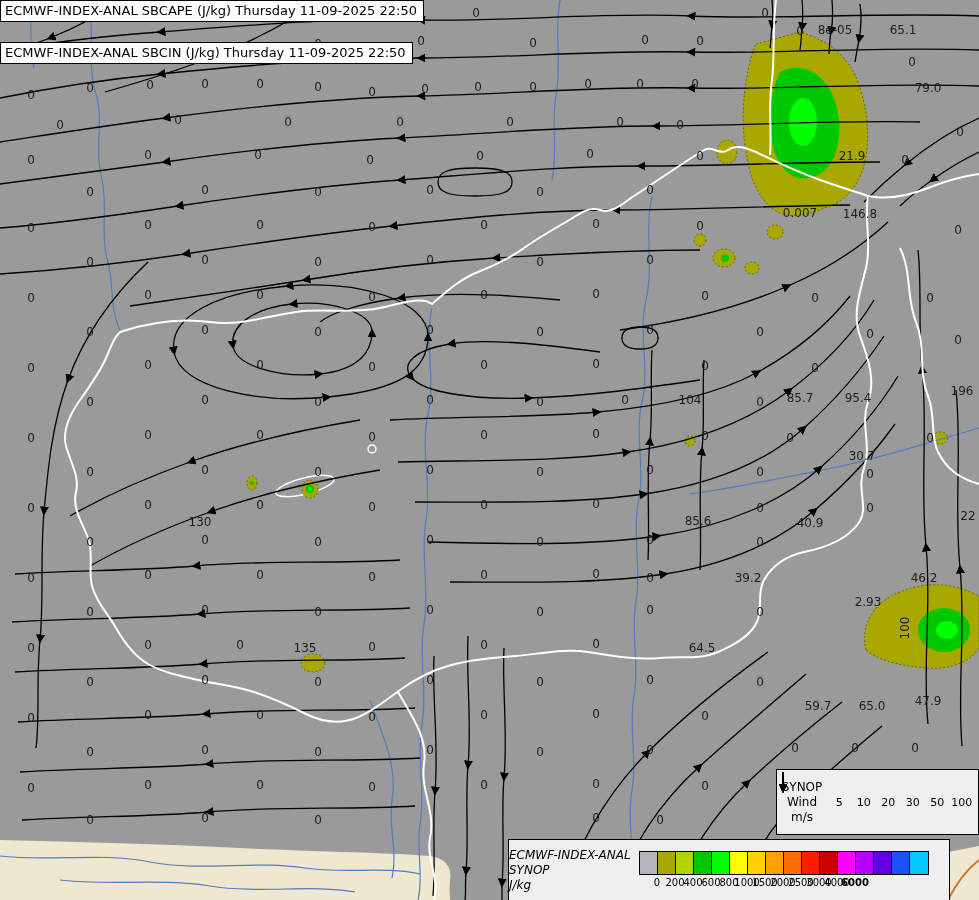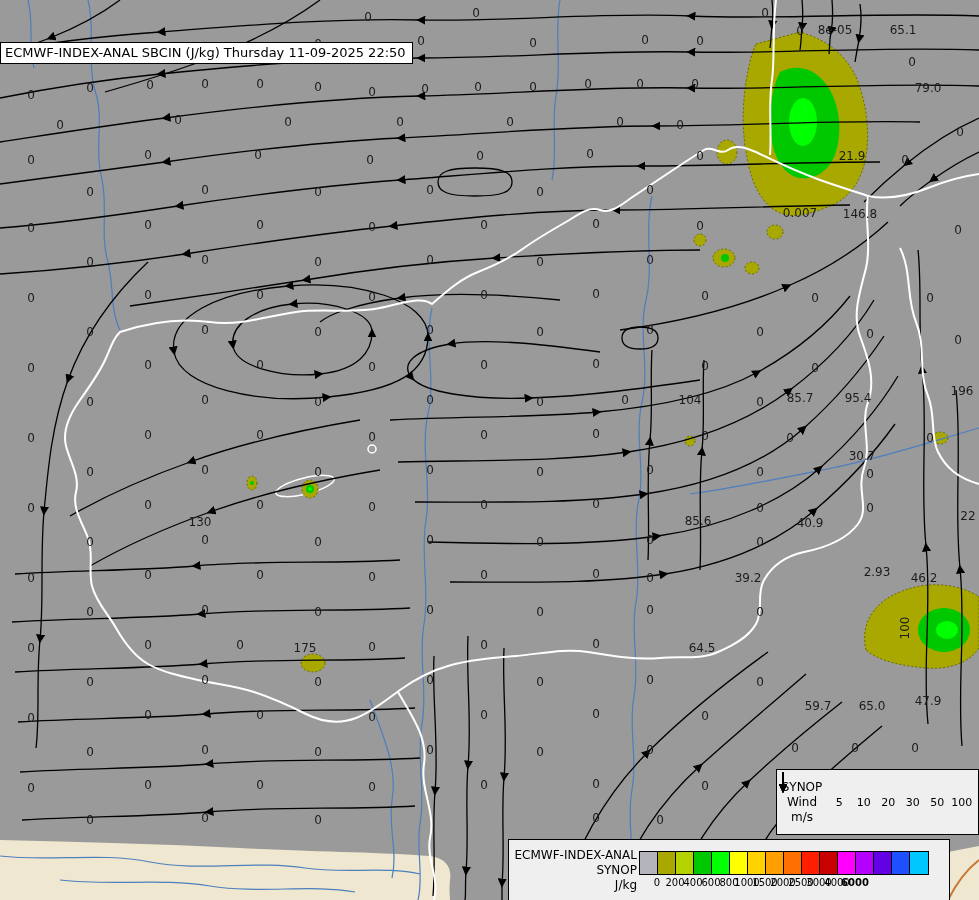--- a/index.html
+++ b/index.html
@@ -30,21 +30,21 @@
   .wind-items{flex:1;display:flex;justify-content:space-around;align-items:flex-start;padding-right:4px;}
   .wind-item{display:flex;flex-direction:column;align-items:center;width:24px;}
   .wind-item svg{display:block;}
   .wind-item .wlabel{font-size:11px;margin-top:1px;}
   
   .cape-legend{
     position:absolute;left:508px;top:839px;width:440px;height:60px;
     background:#efefef;border:1px solid #000;z-index:20;
     display:flex;align-items:center;color:#000;
   }
-  .cape-legend-text{width:128px;text-align:right;font-size:12px;line-height:15px;}
+  .cape-legend-text{width:128px;text-align:left;font-size:12px;line-height:15px;font-style:italic;}
   .cape-bar-wrap{position:relative;flex:1;height:46px;}
   .cape-bar{
     position:absolute;left:2px;top:4px;height:22px;display:flex;
     border:1px solid #000;
   }
   .cape-cell{width:18px;height:22px;border-right:1px solid #000;box-sizing:border-box;}
   .cape-cell:last-child{border-right:none;}
   .cape-ticks{position:absolute;left:2px;top:30px;width:289px;height:14px;}
   .cape-tick{
     position:absolute;top:0;transform:translateX(-50%);
@@ -364,30 +364,33 @@
       <span class="map-label" style="left: 962px; top: 391px;">196</span>
       <span class="map-label" style="left: 800px; top: 398px;">85.7</span>
       <span class="map-label" style="left: 858px; top: 398px;">95.4</span>
       <span class="map-label" style="left: 690px; top: 400px;">104</span>
       <span class="map-label" style="left: 862px; top: 456px;">30.7</span>
       <span class="map-label" style="left: 968px; top: 516px;">22</span>
       <span class="map-label" style="left: 698px; top: 521px;">85.6</span>
       <span class="map-label" style="left: 810px; top: 523px;">40.9</span>
       <span class="map-label" style="left: 200px; top: 522px;">130</span>
       <span class="map-label" style="left: 748px; top: 578px;">39.2</span>
-      <span class="map-label" style="left: 868px; top: 572px; margin-left: 9px;">2.93</span>
+      <span class="map-label" style="left: 868px; top: 602px;">2.93</span>
       <span class="map-label" style="left: 924px; top: 578px;">46.2</span>
       <span class="map-label" style="left: 905px; top: 628px; transform: translate(-50%, -50%) rotate(-90deg);">100</span>
-      <span class="map-label" style="left: 305px; top: 648px;">175</span>
+      <span class="map-label" style="left: 305px; top: 648px;">135</span>
       <span class="map-label" style="left: 702px; top: 648px;">64.5</span>
       <span class="map-label" style="left: 818px; top: 706px;">59.7</span>
       <span class="map-label" style="left: 872px; top: 706px;">65.0</span>
       <span class="map-label" style="left: 928px; top: 701px;">47.9</span>
     </div>
 
+  <div class="title-box" style="top:0;">
+    <span>ECMWF-INDEX-ANAL SBCAPE (J/kg) Thursday 11-09-2025 22:50</span>
+  </div>
   <div class="title-box" style="top:42px;">
     <span>ECMWF-INDEX-ANAL SBCIN (J/kg) Thursday 11-09-2025 22:50</span>
   </div>
 
   <div class="wind-legend">
     <div class="wind-legend-text">
       <div>SYNOP</div>
       <div>Wind</div>
       <div>m/s</div>
     </div>

